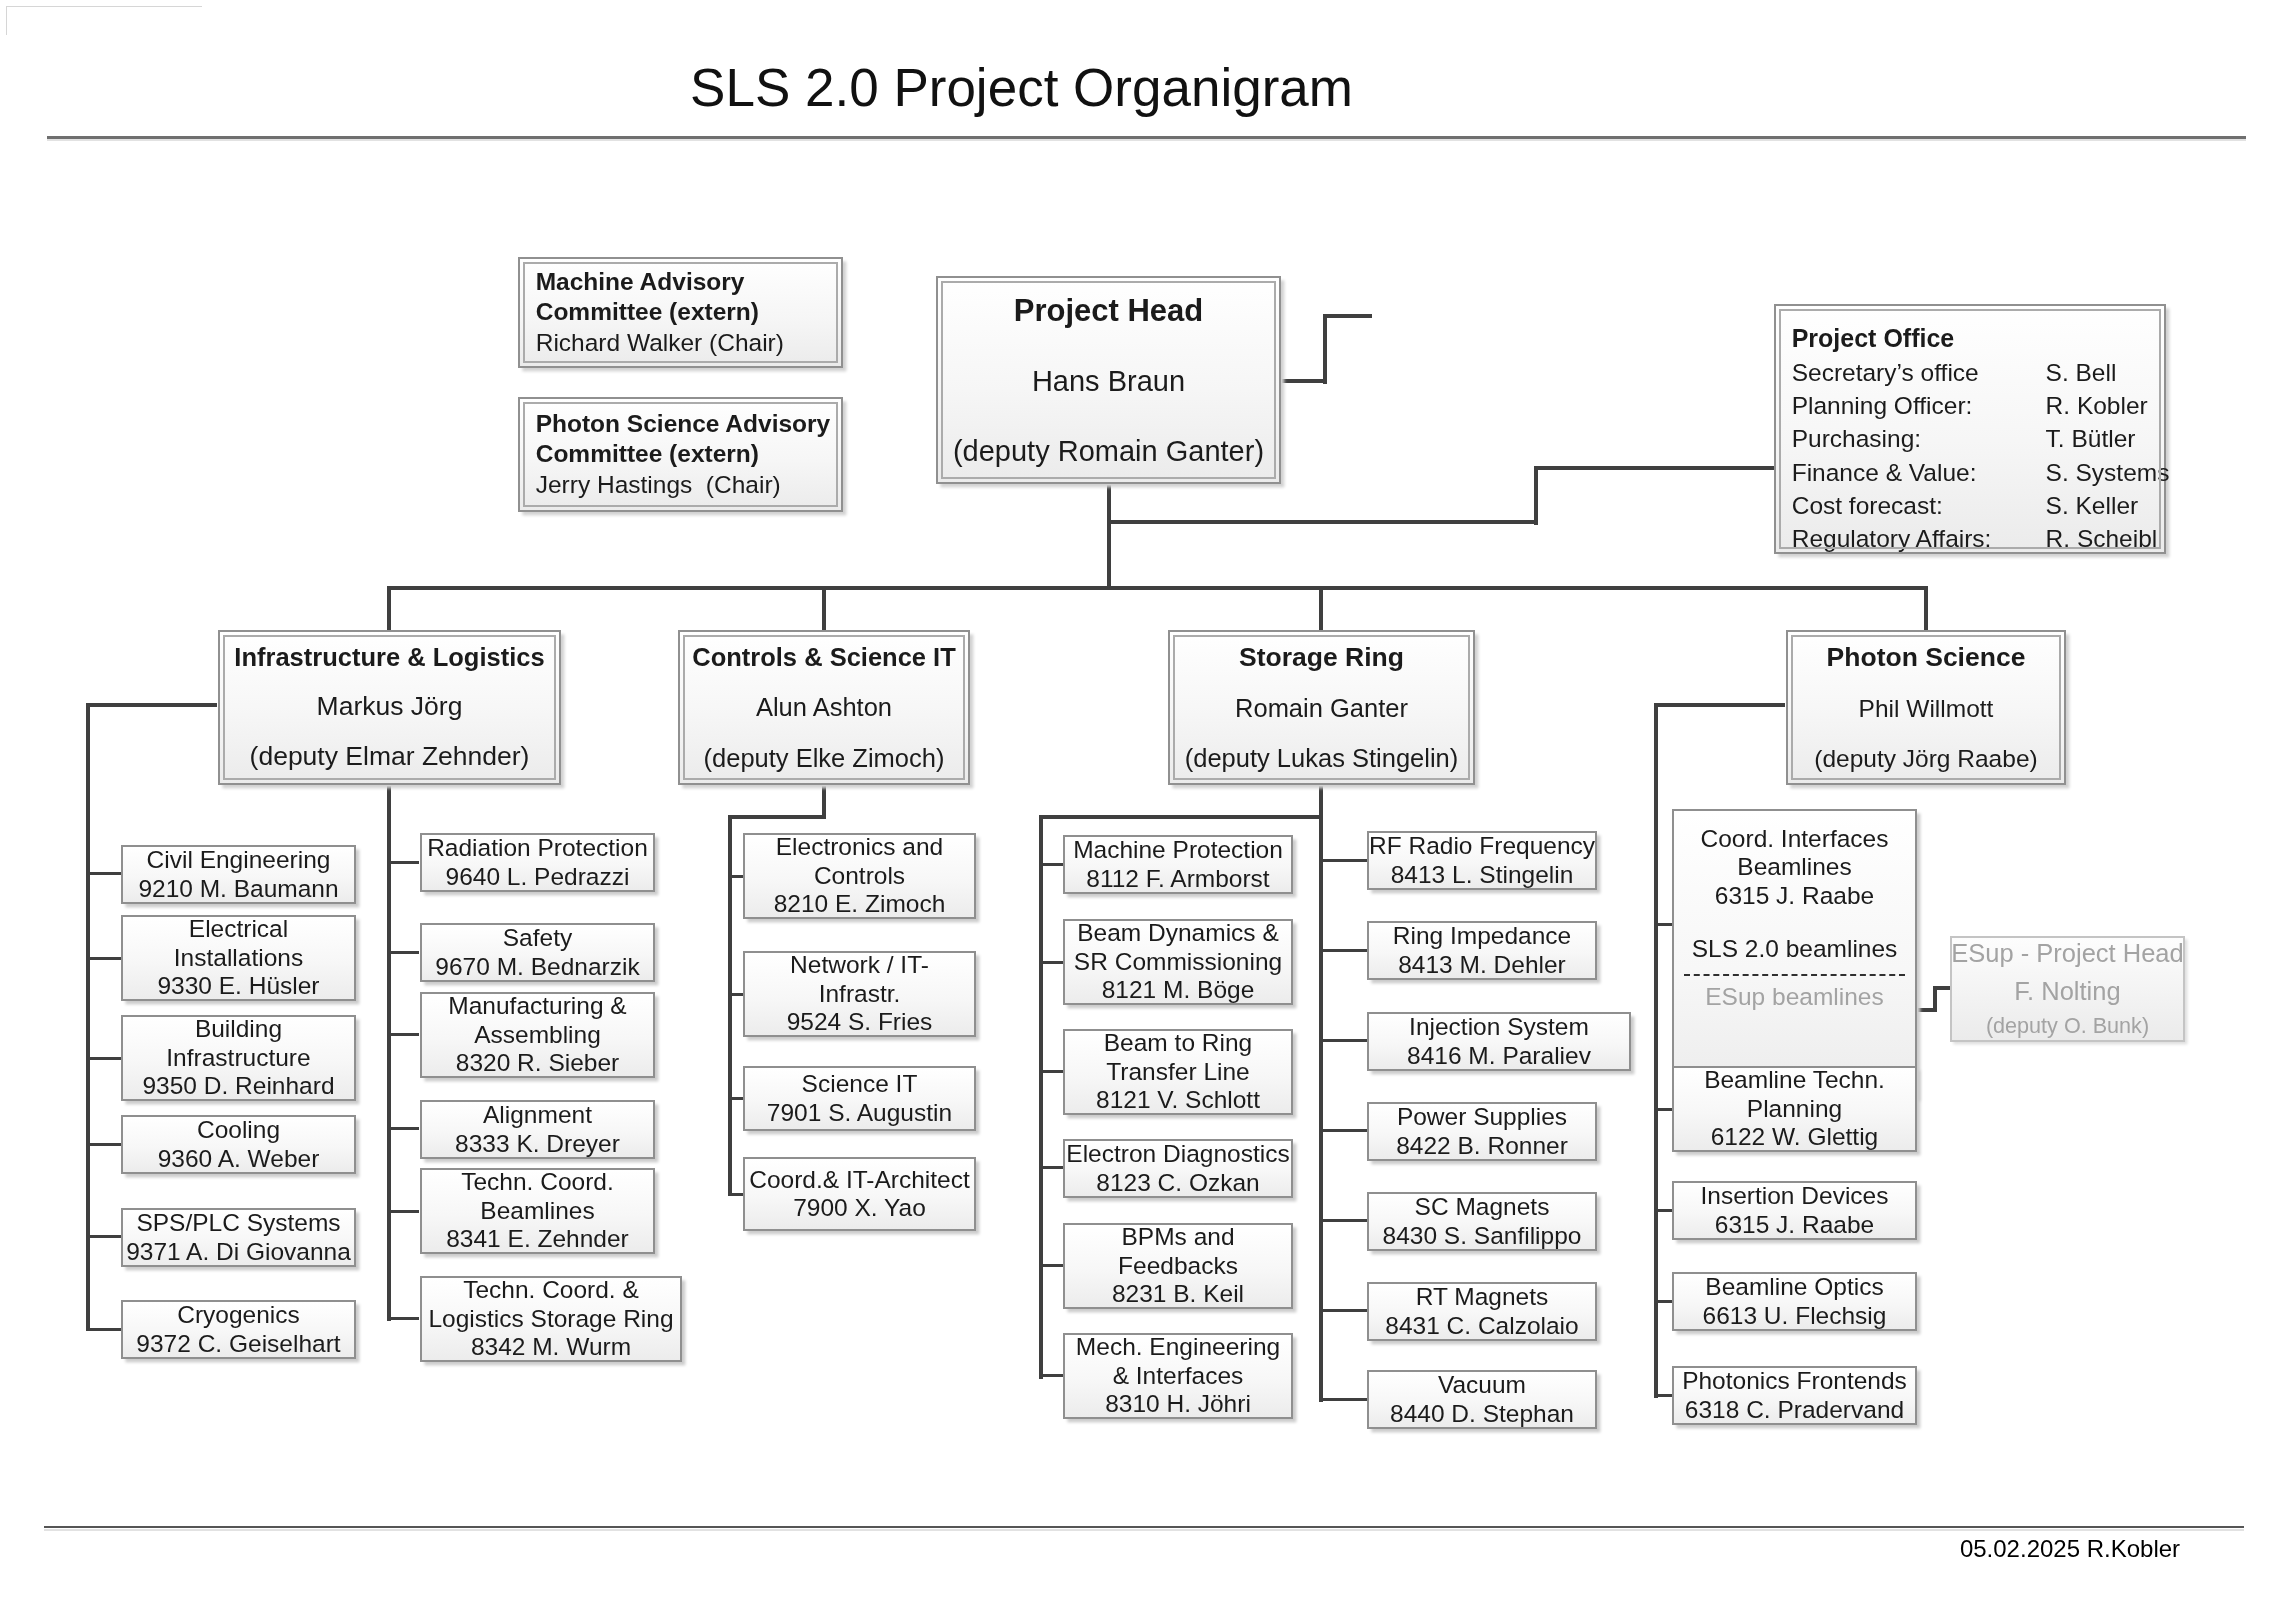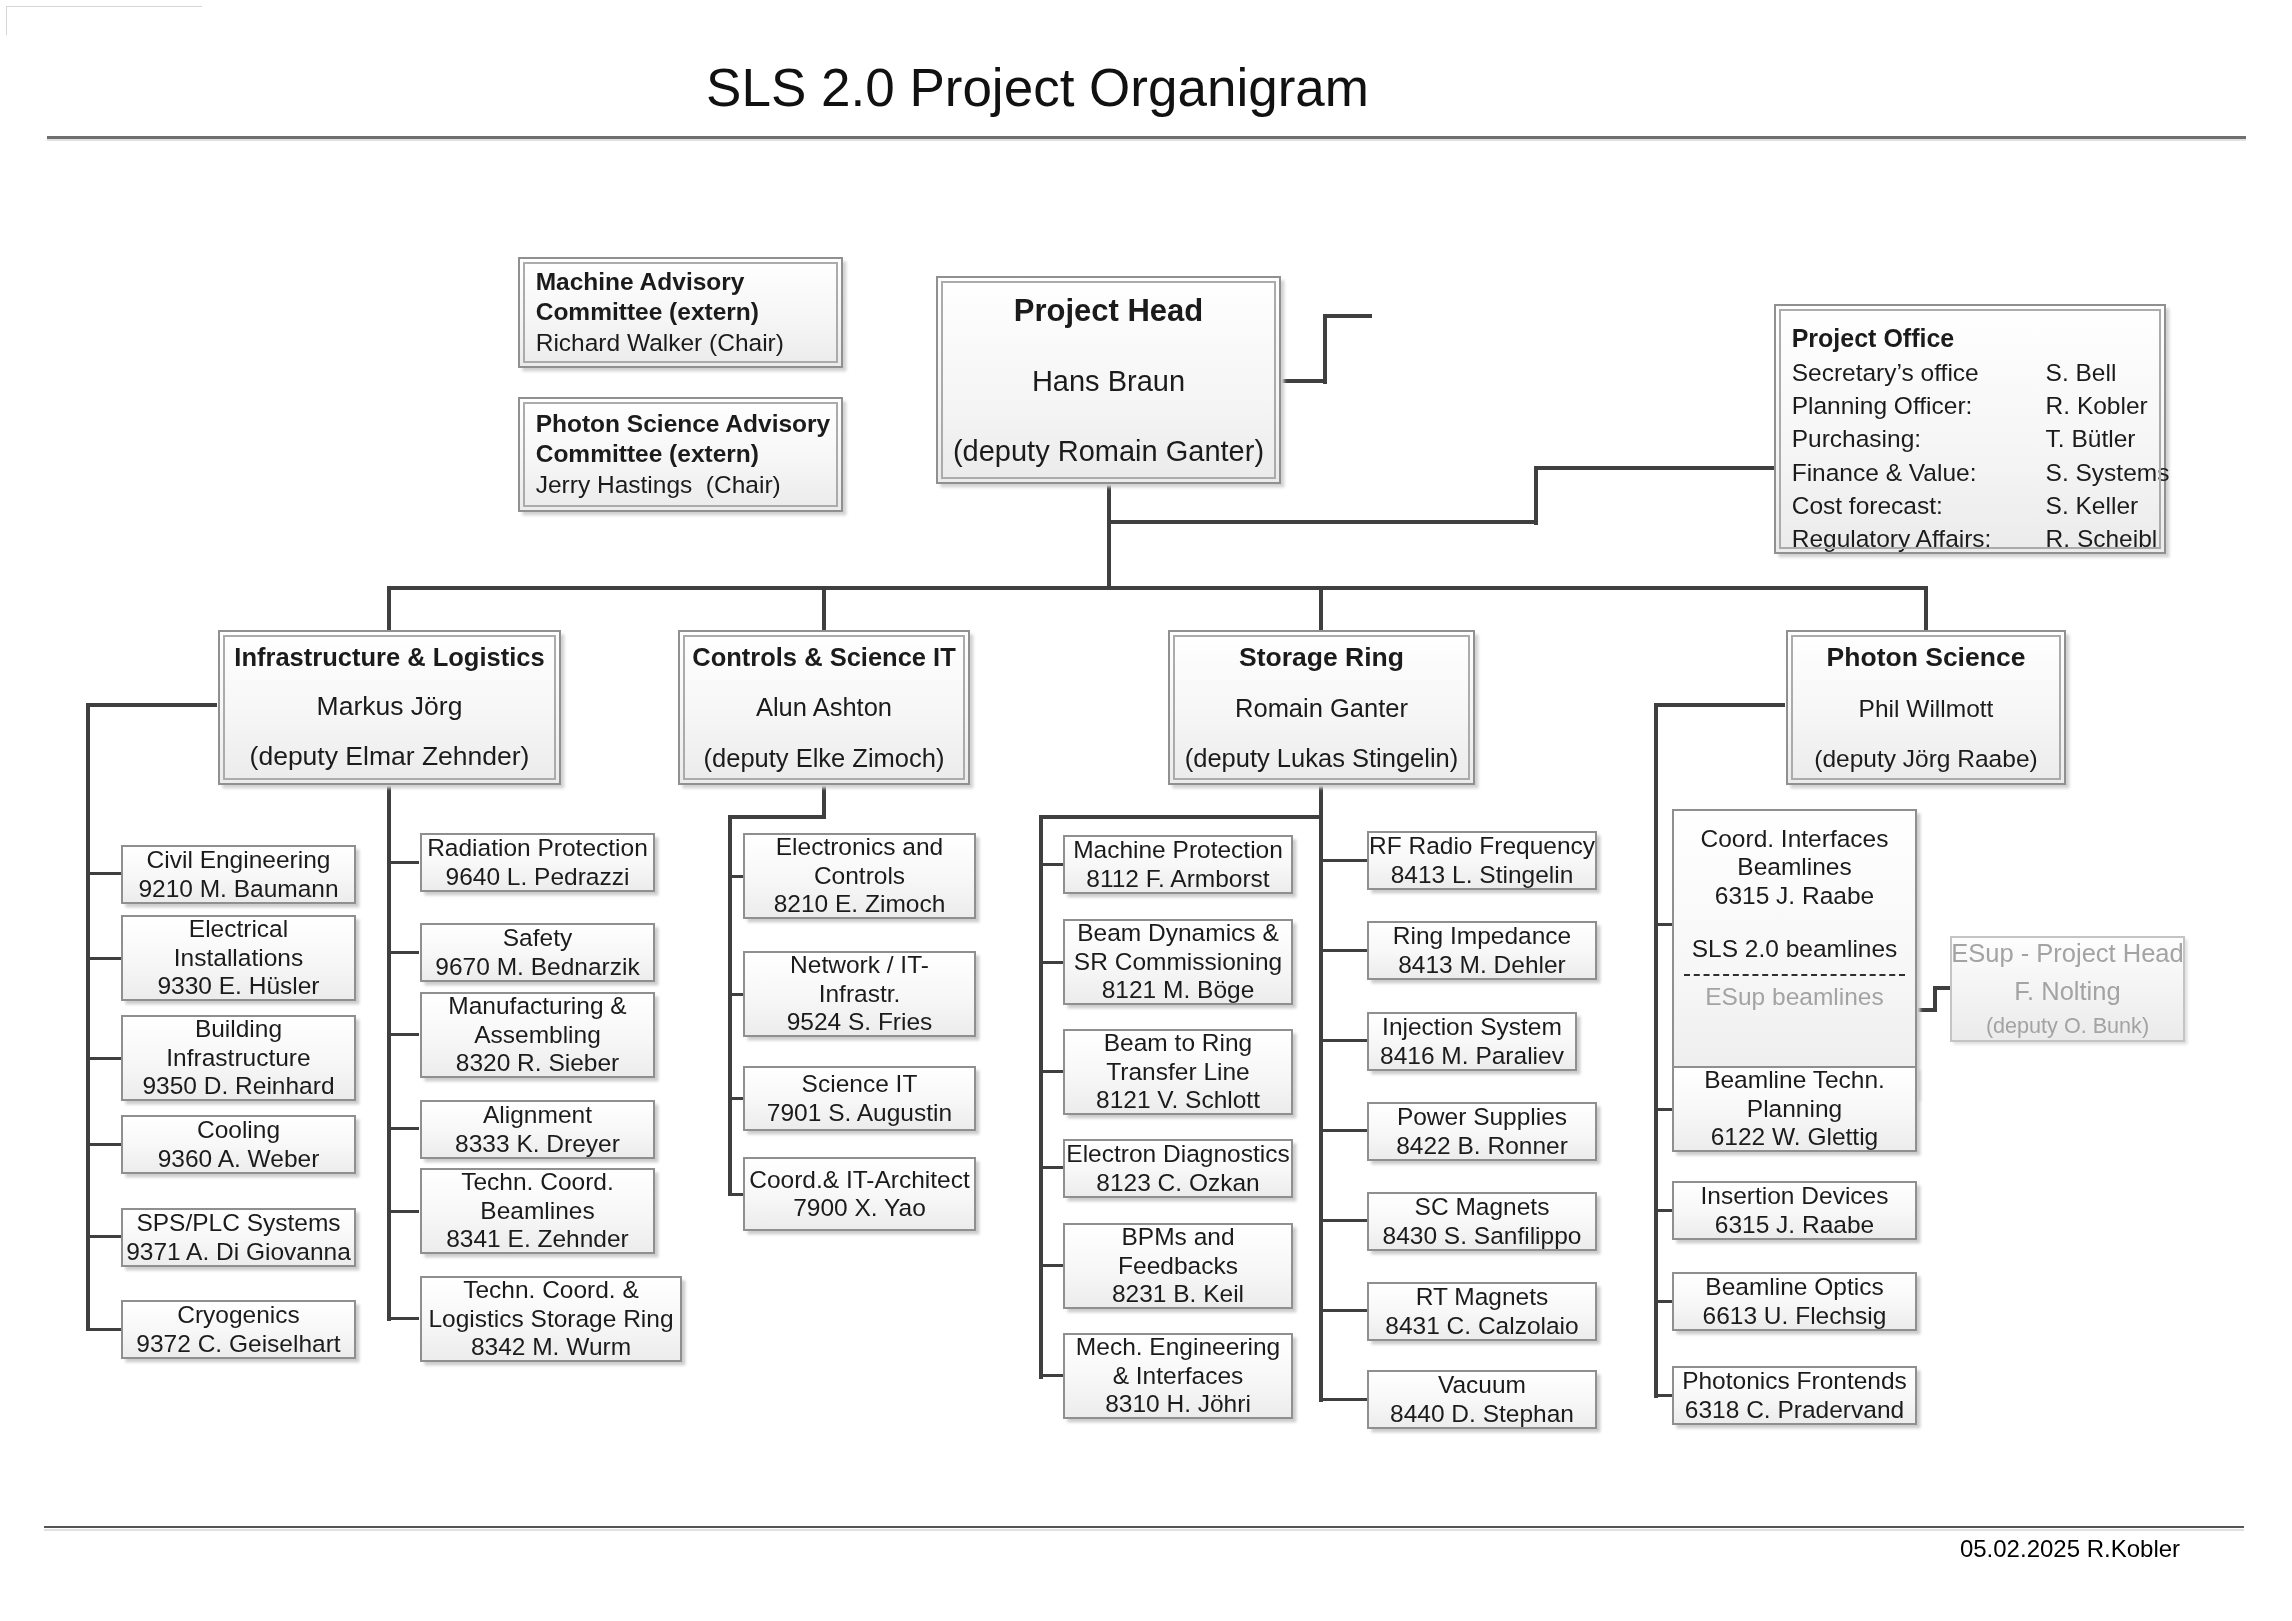--- a/index.html
+++ b/index.html
@@ -5,21 +5,21 @@
   html,body{margin:0;padding:0;background:#ffffff;}
   #canvas{
     position:relative;
     width:2293px;height:1621px;
     background:#ffffff;
     font-family:"Liberation Sans", sans-serif;
     color:#1b1b1b;
     overflow:hidden;
   }
   .title{
-    position:absolute;left:16px;top:57px;width:2043px;
+    position:absolute;left:0;top:57px;width:2043px;
     text-align:center;font-size:53px;font-weight:400;color:#111;
     letter-spacing:0px;
   }
   .rule{position:absolute;background:#6f6f6f;}
   .rule-light{position:absolute;background:#e2e2e2;}
   .ln{position:absolute;background:#3f3f3f;}
   .box{
     position:absolute;
     display:flex;flex-direction:column;align-items:center;justify-content:center;
     text-align:center;
@@ -244,21 +244,21 @@
 Feedbacks
 8231 B. Keil</span></div>
   <div class="box child" style="left:1063px;top:1333px;width:230px;height:86px;"><span>Mech. Engineering
 &amp; Interfaces
 8310 H. Jöhri</span></div>
 
   <div class="box child" style="left:1367px;top:831px;width:230px;height:59px;"><span>RF Radio Frequency
 8413 L. Stingelin</span></div>
   <div class="box child" style="left:1367px;top:921px;width:230px;height:59px;"><span>Ring Impedance
 8413 M. Dehler</span></div>
-  <div class="box child" style="left:1367px;top:1012px;width:210px;height:59px;"><span>Injection System
+  <div class="box child" style="left:1367px;top:1012px;width:264px;height:59px;"><span>Injection System
 8416 M. Paraliev</span></div>
   <div class="box child" style="left:1367px;top:1102px;width:230px;height:59px;"><span>Power Supplies
 8422 B. Ronner</span></div>
   <div class="box child" style="left:1367px;top:1192px;width:230px;height:59px;"><span>SC Magnets
 8430 S. Sanfilippo</span></div>
   <div class="box child" style="left:1367px;top:1282px;width:230px;height:59px;"><span>RT Magnets
 8431 C. Calzolaio</span></div>
   <div class="box child" style="left:1367px;top:1370px;width:230px;height:59px;"><span>Vacuum
 8440 D. Stephan</span></div>
 

